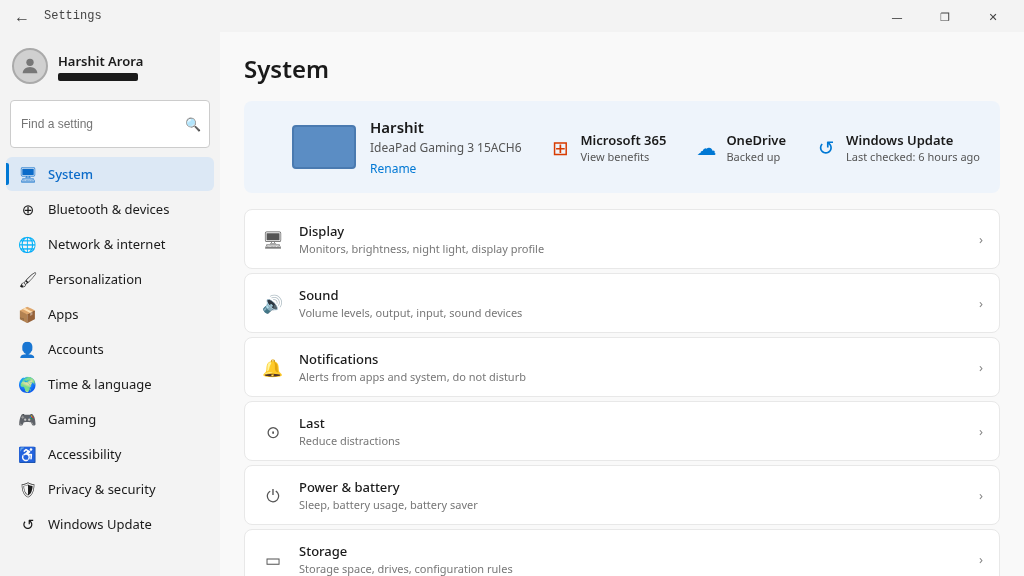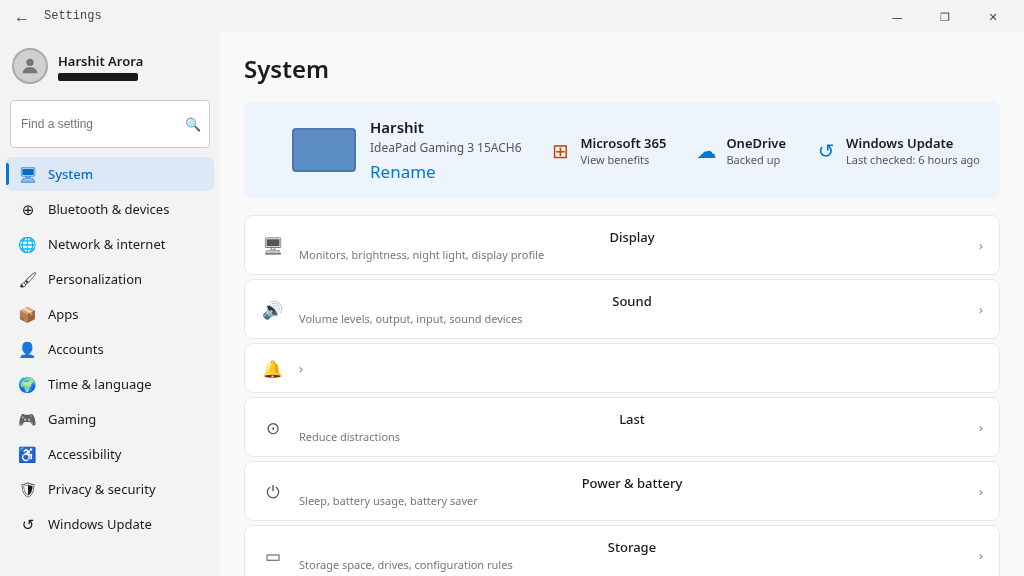--- a/index.html
+++ b/index.html
@@ -200,21 +200,21 @@
       font-size: 15px;
       font-weight: 600;
       color: #1a1a1a;
     }
     .profile-device {
       font-size: 12px;
       color: #555;
       margin-top: 2px;
     }
     .profile-rename {
-      font-size: 17px;
+      font-size: 12px;
       color: #0078d4;
       cursor: pointer;
       margin-top: 4px;
     }
     .profile-right {
       display: flex;
       align-items: center;
       gap: 28px;
     }
     .service-item {
@@ -259,21 +259,20 @@
       display: flex; align-items: center; justify-content: center;
       font-size: 17px;
       color: #555;
       flex-shrink: 0;
     }
     .setting-text { flex: 1; }
     .setting-name {
       font-size: 13px;
       font-weight: 500;
       color: #1a1a1a;
-      text-align: center;
     }
     .setting-desc {
       font-size: 11px;
       color: #777;
       margin-top: 1px;
     }
     .setting-chevron {
       font-size: 13px;
       color: #888;
     }
@@ -420,20 +419,24 @@
         <div class="setting-item">
     <div class="setting-icon">🔊</div>
     <div class="setting-text">
       <div class="setting-name">Sound</div>
       <div class="setting-desc">Volume levels, output, input, sound devices</div>
     </div>
     <span class="setting-chevron">›</span>
   </div>
         <div class="setting-item">
     <div class="setting-icon">🔔</div>
+    <div class="setting-text">
+      <div class="setting-name">Notifications</div>
+      <div class="setting-desc">Alerts from apps and system, do not disturb</div>
+    </div>
     <span class="setting-chevron">›</span>
   </div>
         <div class="setting-item">
     <div class="setting-icon">⊙</div>
     <div class="setting-text">
       <div class="setting-name">Last</div>
       <div class="setting-desc">Reduce distractions</div>
     </div>
     <span class="setting-chevron">›</span>
   </div>

